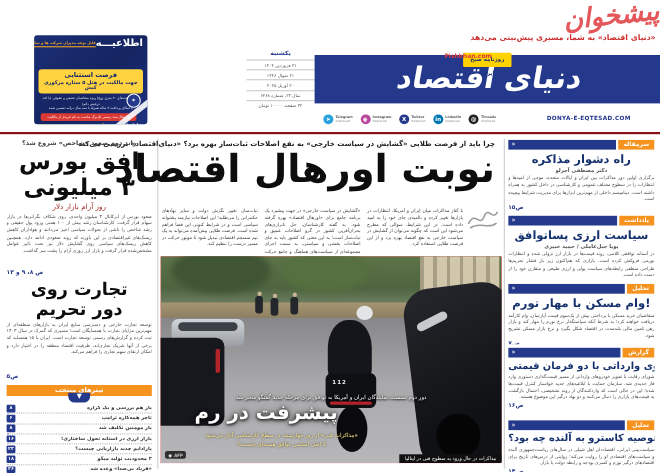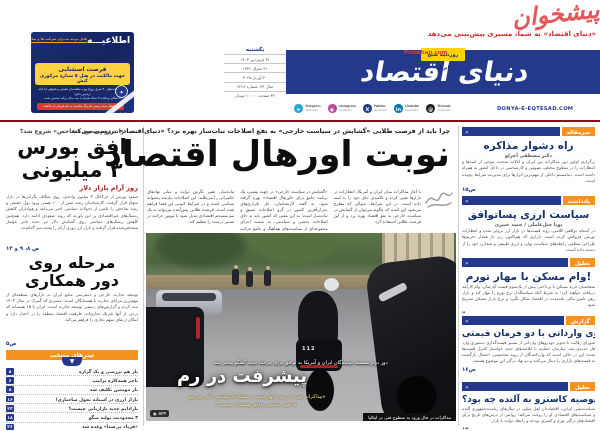--- a/index.html
+++ b/index.html
@@ -108,21 +108,21 @@
   .sec-bar{flex:1;background:#24388c;color:#fff;display:flex;align-items:center;justify-content:flex-end;
       font-size:6px;padding:0 3px;margin-right:2px}
   .sec-h{font-size:10.5px;font-weight:900;color:#16326e;text-align:center;margin:1px 0 2px;white-space:nowrap}
   .sec-author{font-size:4.8px;color:#555;font-weight:bold;text-align:center;margin-bottom:1.5px}
   .sec-body{font-size:4.2px;color:#474747;text-align:justify;line-height:1.5;direction:rtl}
   .sec-ref{font-size:5.4px;font-weight:bold;color:#24388c;text-align:left;margin-top:1.5px}
 
   
   #l-kicker{left:6px;top:128px;width:132px;font-size:5.8px;color:#444;font-weight:bold;text-align:center;white-space:nowrap}
   #l-h1{left:6px;top:136px;width:132px;font-size:21px;font-weight:900;color:#0d0d0d;text-align:center;line-height:1.08}
-  #l-sub{left:6px;top:184px;width:132px;font-size:6.6px;font-weight:bold;color:#a32a24;}
+  #l-sub{left:6px;top:184px;width:132px;font-size:6.6px;font-weight:normal;color:#a32a24;text-align:center}
   #l-body1{left:6px;top:194px;width:132px;height:50px;font-size:4.2px;color:#474747;text-align:justify;line-height:1.48;overflow:hidden}
   #l-ref1{left:6px;top:245px;width:132px;font-size:5.4px;font-weight:bold;color:#24388c;text-align:left}
   #l-h2{left:6px;top:254px;width:132px;font-size:16px;font-weight:900;color:#0d0d0d;text-align:center;line-height:1.12}
   #l-body2{left:6px;top:292px;width:132px;height:48px;font-size:4.2px;color:#474747;text-align:justify;line-height:1.48;overflow:hidden}
   #l-ref2{left:6px;top:340px;width:132px;font-size:5.4px;font-weight:bold;color:#24388c;text-align:left}
   #l-selbar{left:6px;top:350px;width:132px;height:10px;background:#f6921e;color:#fff;font-size:6px;
       font-weight:bold;text-align:center;line-height:10px}
   #l-chev{left:62px;top:357px;width:20px;height:9px;background:#24388c;color:#fff;text-align:center;
       font-size:6px;line-height:8px;border-radius:0 0 6px 6px;z-index:3}
   #l-list{left:6px;top:367px;width:132px}
@@ -323,22 +323,22 @@
 
   <div class="abs rtl" id="l-kicker">راند دوم صعود «شاخص» شروع شد؟</div>
   <div class="abs rtl" id="l-h1">
     <div>افق بورس</div>
     <div>۳ میلیونی</div>
   </div>
   <div class="abs rtl" id="l-sub">روز آرام بازار دلار</div>
   <div class="abs rtl" id="l-body1">صعود بورس از ابرکانال ۳ میلیون واحدی، روی شکاف نگرانی‌ها در بازار سهام قرار گرفت. کارشناسان رشد بیش از ۱۰۰ همتی ورود پول حقیقی و رشد شاخص را ناشی از تحولات سیاسی اخیر می‌دانند و هواداران کاهش ریسک‌های غیراقتصادی بر این باورند که روند صعودی ادامه دارد. همچنین کاهش ریسک‌های سیاسی روی گشایش دلار نیز تحت تاثیر عوامل مشخص‌شده قرار گرفت و بازار ارز روزی آرام را پشت سر گذاشت.</div>
   <div class="abs" id="l-ref1">ص ۸، ۹ و ۱۳</div>
   <div class="abs rtl" id="l-h2">
-    <div>مرحله روی</div>
-    <div>دور همکاری</div>
+    <div>تجارت روی</div>
+    <div>دور تحریم</div>
   </div>
   <div class="abs rtl" id="l-body2">توسعه تجارت خارجی و دسترسی منابع ایران به بازارهای منطقه‌ای از مهم‌ترین مزایای تجارت با همسایگان است؛ مسیری که گمرک در سال ۱۴۰۳ ثبت کرده و گزارش‌های رسمی توسعه تجارت است. ایران با ۱۵ همسایه که برخی از آنها شریک تجاری‌اند، ظرفیت اقتصاد منطقه را در اختیار دارد و امکان ارتقای سهم تجاری را فراهم می‌کند.</div>
   <div class="abs" id="l-ref2">ص۵</div>
   <div class="abs" id="l-selbar">تیترهای منتخب</div>
   <div class="abs" id="l-chev">▼</div>
   <div class="abs" id="l-list">
     <div class="sel-row">
       <span class="sel-txt">باز هم بررسی و یک گزاره</span>
       <span class="sel-num">۸</span>
     </div>

